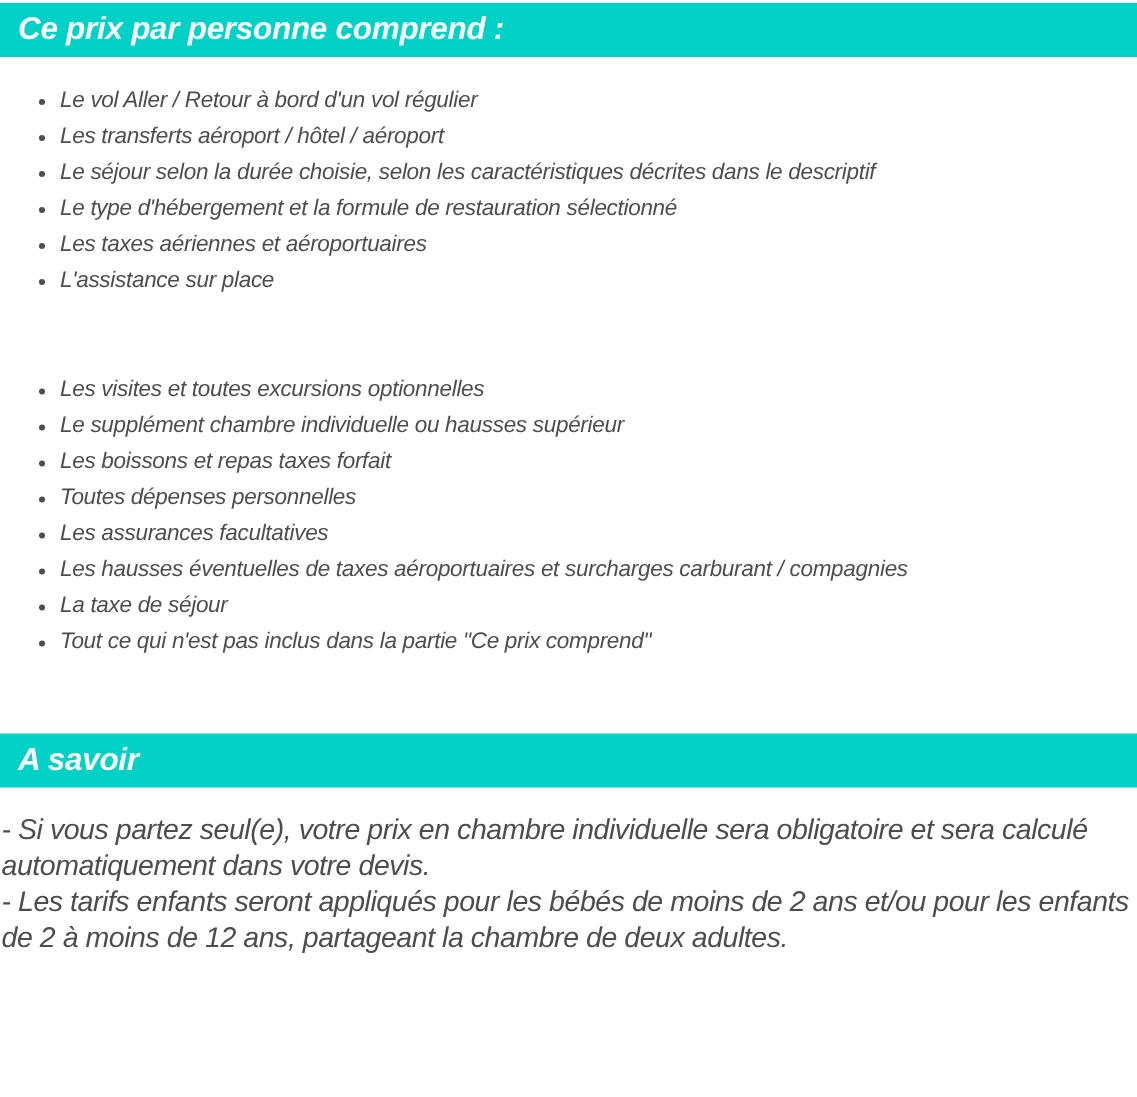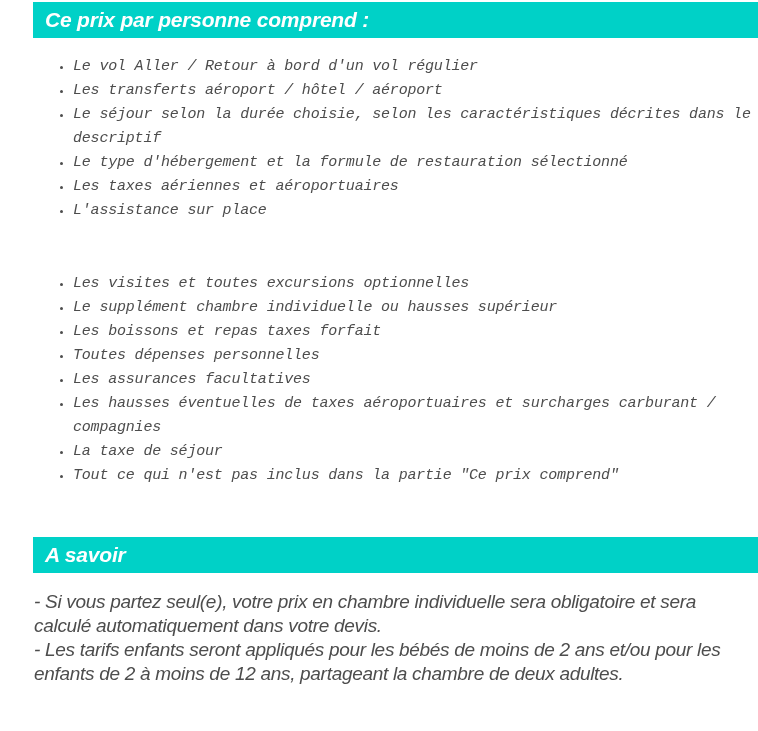--- a/index.html
+++ b/index.html
@@ -4,21 +4,21 @@
 <style>
   * { box-sizing: border-box; }
   html, body { margin: 0; padding: 0; }
   body {
     width: 758px;
     height: 731px;
     background: #ffffff;
     font-family: "Liberation Sans", sans-serif;
     overflow: hidden;
   }
-  .page { padding-top: 2px; margin-left: 33px; }
+  .page { padding-top: 2px; }
 
   .section + .section { margin-top: 49px; }
 
   .bar {
     background: #00d1c7;
     height: 36px;
     display: flex;
     align-items: center;
     padding: 0 12px;
   }
@@ -29,21 +29,20 @@
     font-weight: 700;
     font-size: 21px;
     letter-spacing: -0.2px;
     white-space: nowrap;
   }
 
   ul.items {
     margin: 17px 0 0 0;
     padding: 0 0 0 40px;
     list-style: disc;
-    font-family: Liberation Mono, monospace;
   }
   ul.items li {
     color: #4d4d4d;
     font-style: italic;
     font-size: 15px;
     line-height: 24px;
     letter-spacing: -0.2px;
   }
   ul.items li::marker { color: #4d4d4d; font-size: 12px; }
 

